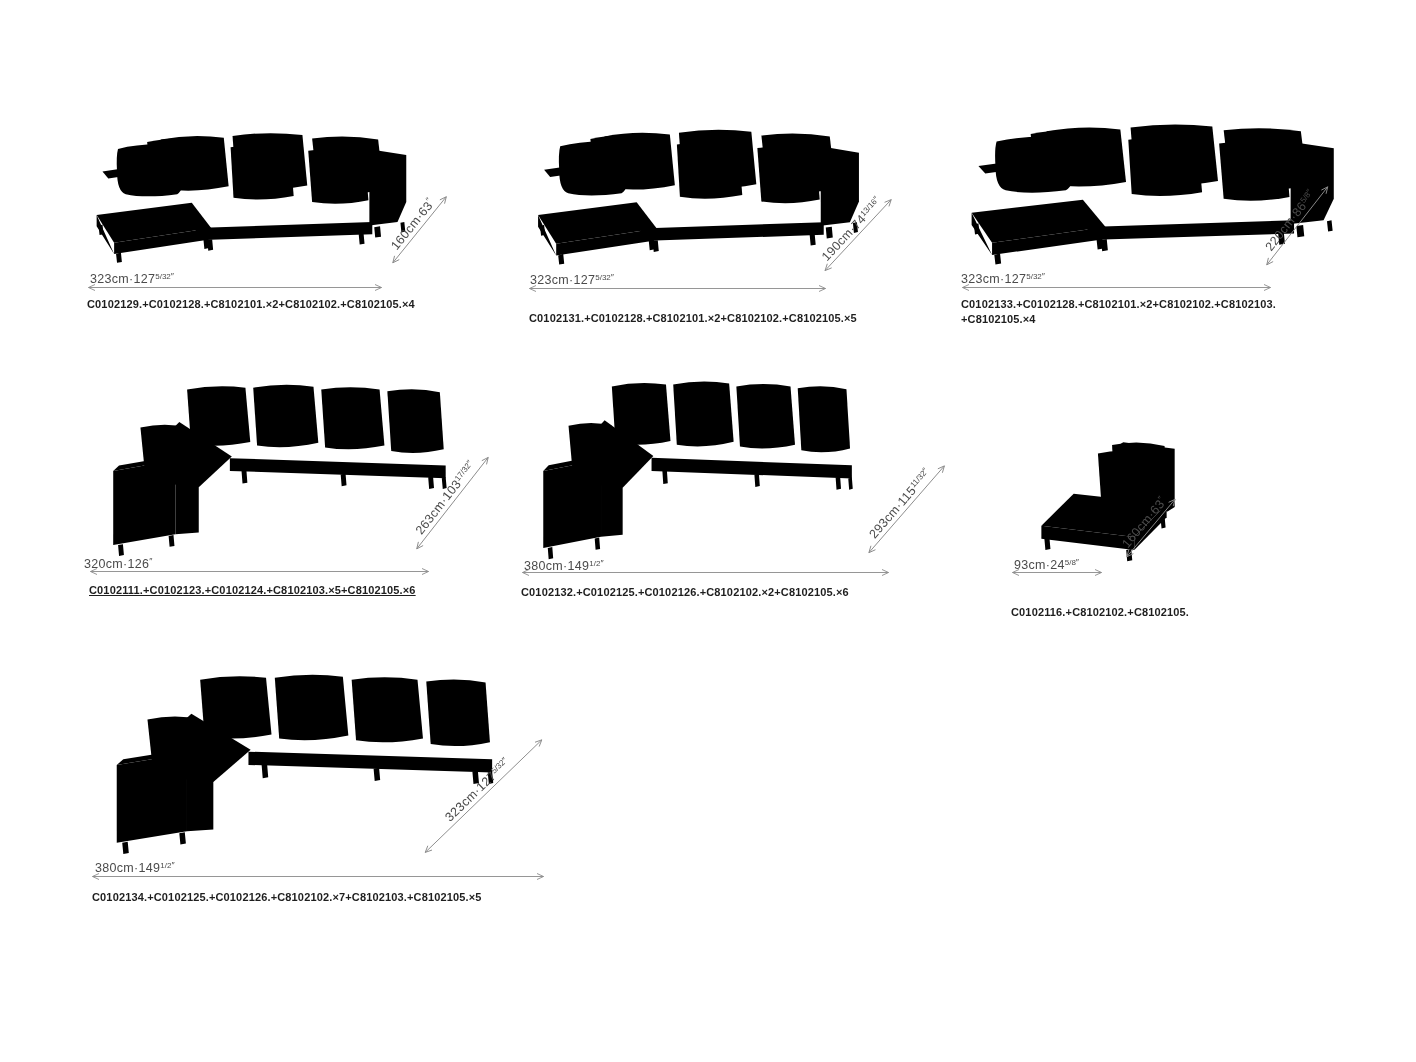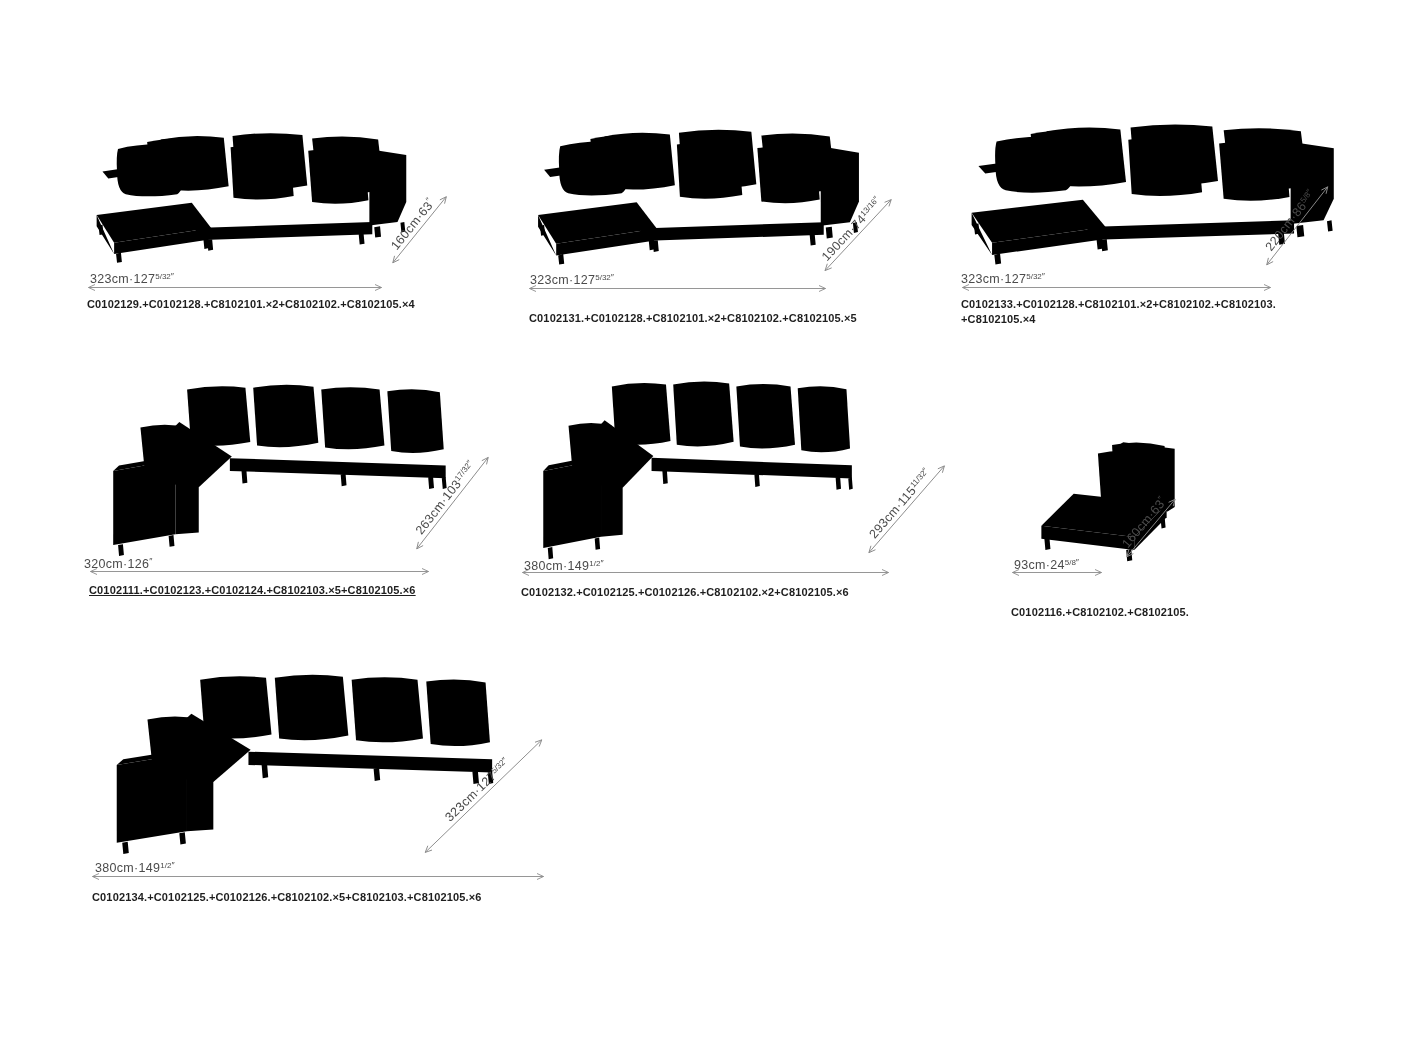--- a/index.html
+++ b/index.html
@@ -248,17 +248,17 @@
       </svg>
       <div class="diag" style="left: 428px; top: 830px; width: 163px; height: 26px; transform: rotate(-44deg);">
         <div class="dlabel"><span>323cm·127</span><sup>5/32</sup><span class="inmark">″</span></div>
         <svg class="dimline" width="163" height="9">
           <line x1="0.5" y1="4.5" x2="162.5" y2="4.5"></line>
           <path d="M7,1.5 L0.5,4.5 L7,7.5"></path>
           <path d="M156,1.5 L162.5,4.5 L156,7.5"></path>
         </svg>
       </div>
       <div class="code" style="left: 92px; top: 890px;">
-        <div>C0102134.+C0102125.+C0102126.+C8102102.×5+C8102103.+C8102105.×6</div>
+        <div>C0102134.+C0102125.+C0102126.+C8102102.×7+C8102103.+C8102105.×5</div>
         <div></div>
       </div>
     </div>
   </main>
 
 </body></html>

